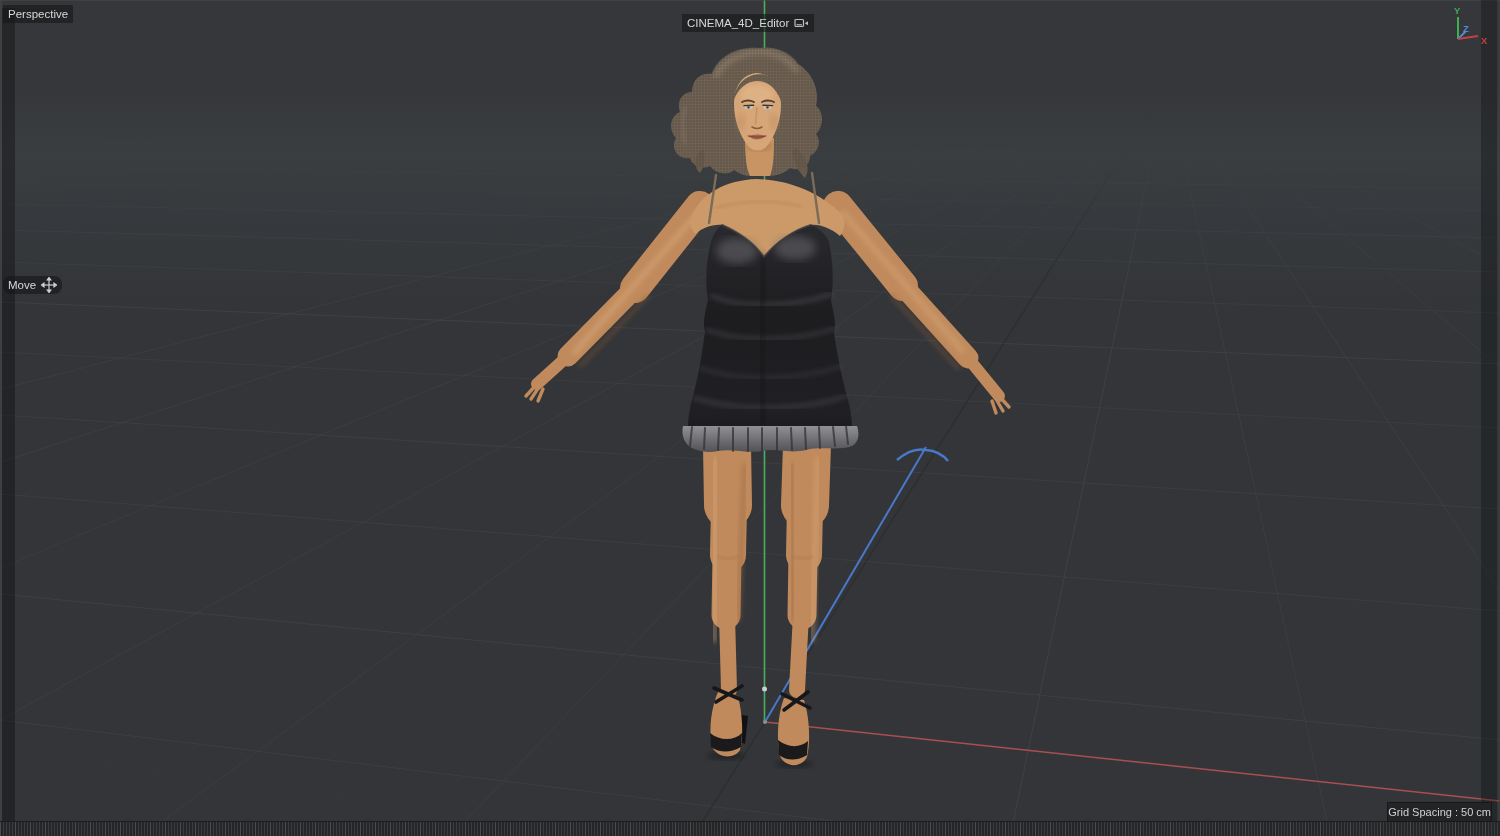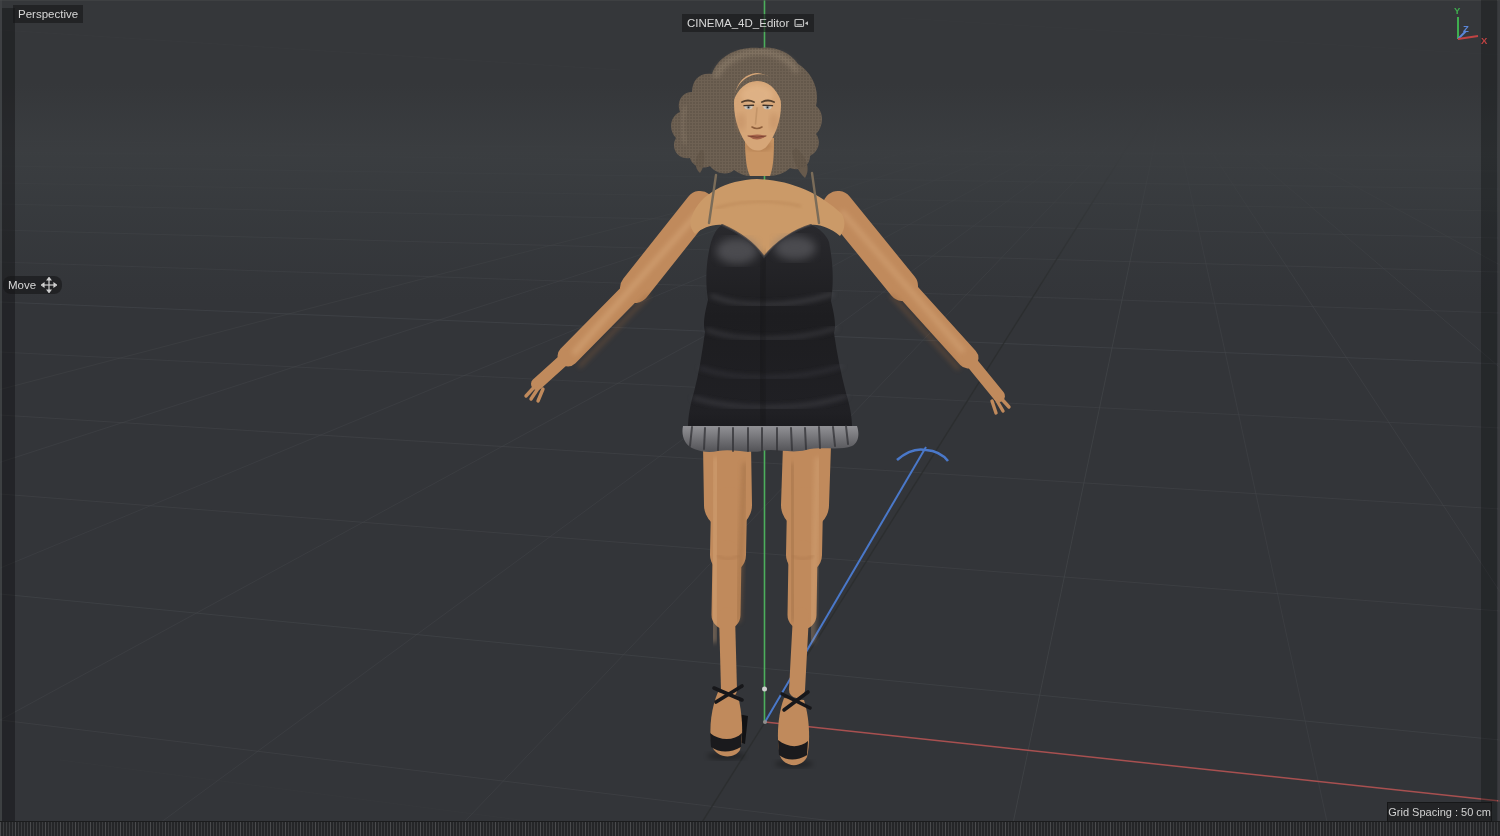--- a/index.html
+++ b/index.html
@@ -11,21 +11,21 @@
   #scene{position:absolute;left:0;top:0;}
   
   .hud-label{
     position:absolute;z-index:30;
     background:rgba(22,23,25,.62);
     color:var(--hud-text,#d8d8d8);
     font-size:11.5px;line-height:16px;
     padding:1px 5px;white-space:nowrap;
     display:flex;align-items:center;gap:5px;
   }
-  #hud-perspective{left:3px;top:5px;margin-left:10px;}
+  #hud-perspective{left:3px;top:5px;}
   #hud-camera{left:682px;top:14px;}
   #hud-move{left:3px;top:276px;border-radius:8px;}
   #hud-gridspacing{
     position:absolute;z-index:30;right:8px;bottom:14px;
     background:#232426;color:#d2d2d2;font-size:11px;line-height:16px;
     padding:1px 0;white-space:nowrap;border:1px solid rgba(0,0,0,.35);
   }
   
   #axis-gizmo{position:absolute;z-index:30;right:8px;top:2px;}
   #axis-gizmo text{font-family:"Liberation Sans",sans-serif;font-size:9.5px;font-weight:bold;}

